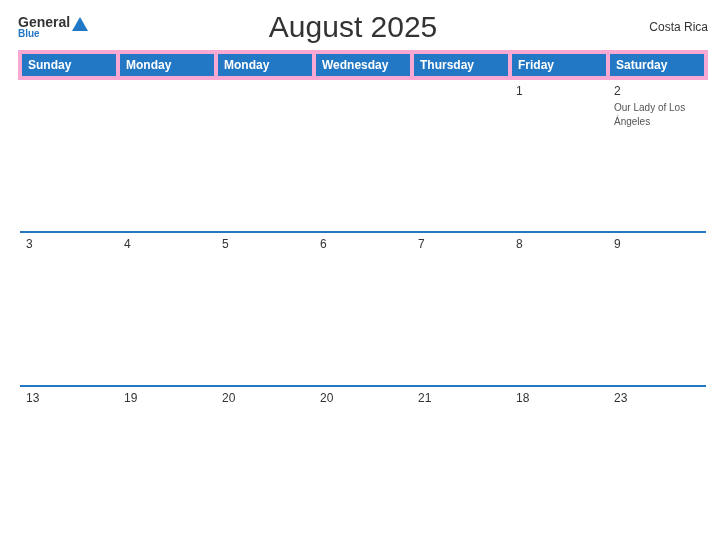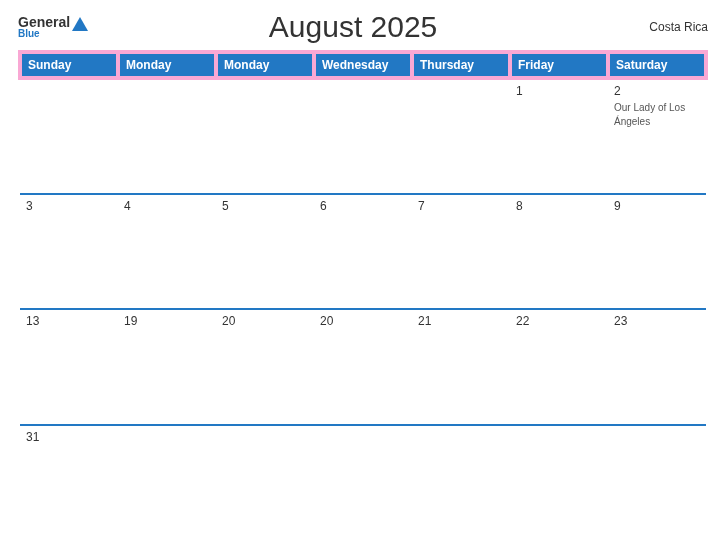--- a/index.html
+++ b/index.html
@@ -190,32 +190,21 @@
           <td>
             <span class="day-number">20</span>
           </td>
           <td>
             <span class="day-number">20</span>
           </td>
           <td>
             <span class="day-number">21</span>
           </td>
           <td>
-            <span class="day-number">22</span>
+            <span class="day-number">18</span>
           </td>
           <td>
             <span class="day-number">23</span>
           </td>
-        </tr>
-        <tr class="last-row">
-          <td>
-            <span class="day-number">31</span>
-          </td>
-          <td class="empty"></td>
-          <td class="empty"></td>
-          <td class="empty"></td>
-          <td class="empty"></td>
-          <td class="empty"></td>
-          <td class="empty"></td>
         </tr>
       </tbody>
   </table>
 </div>
 
 </body></html>

